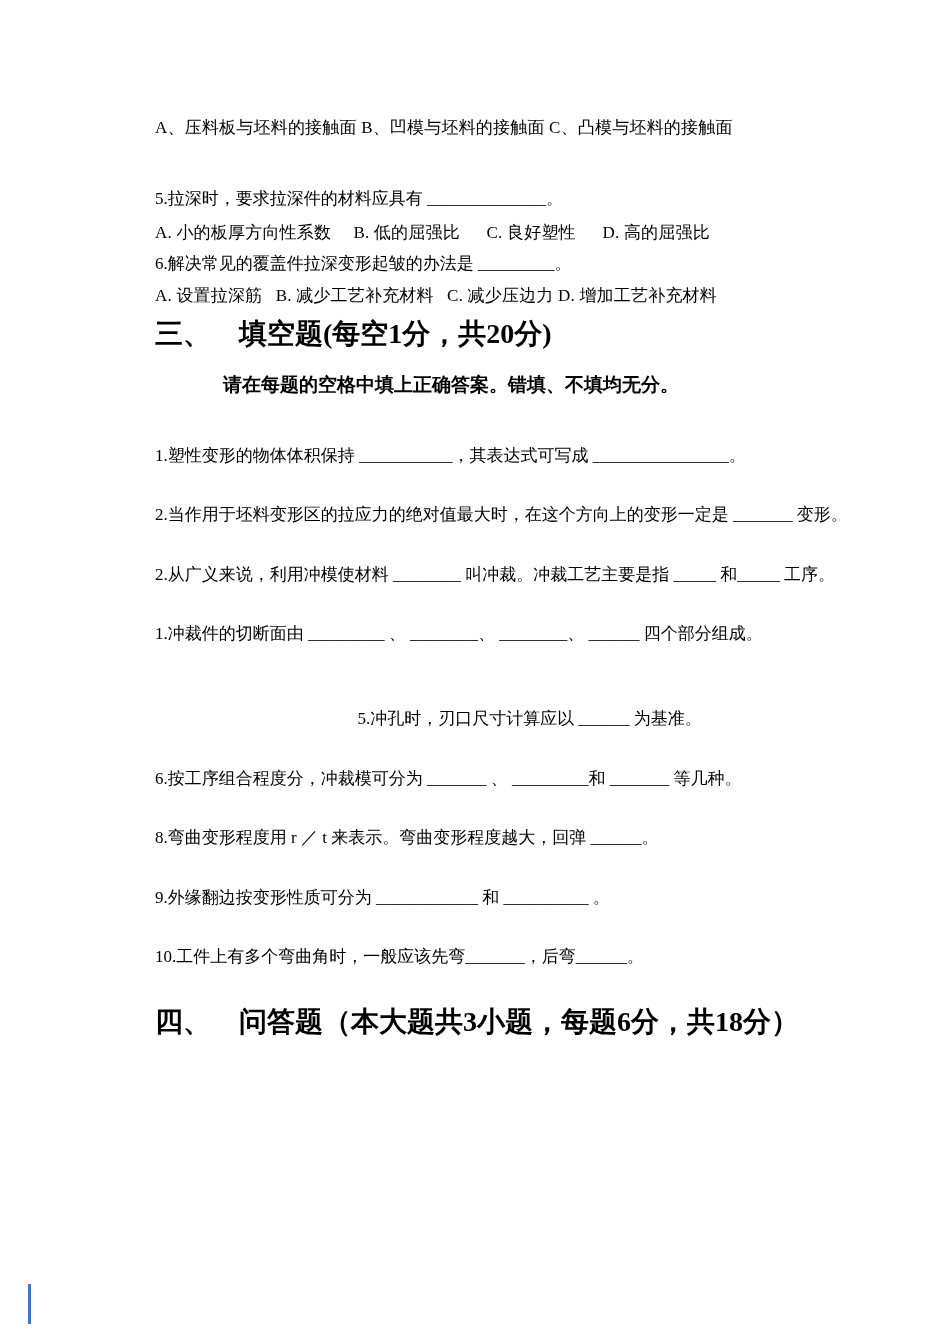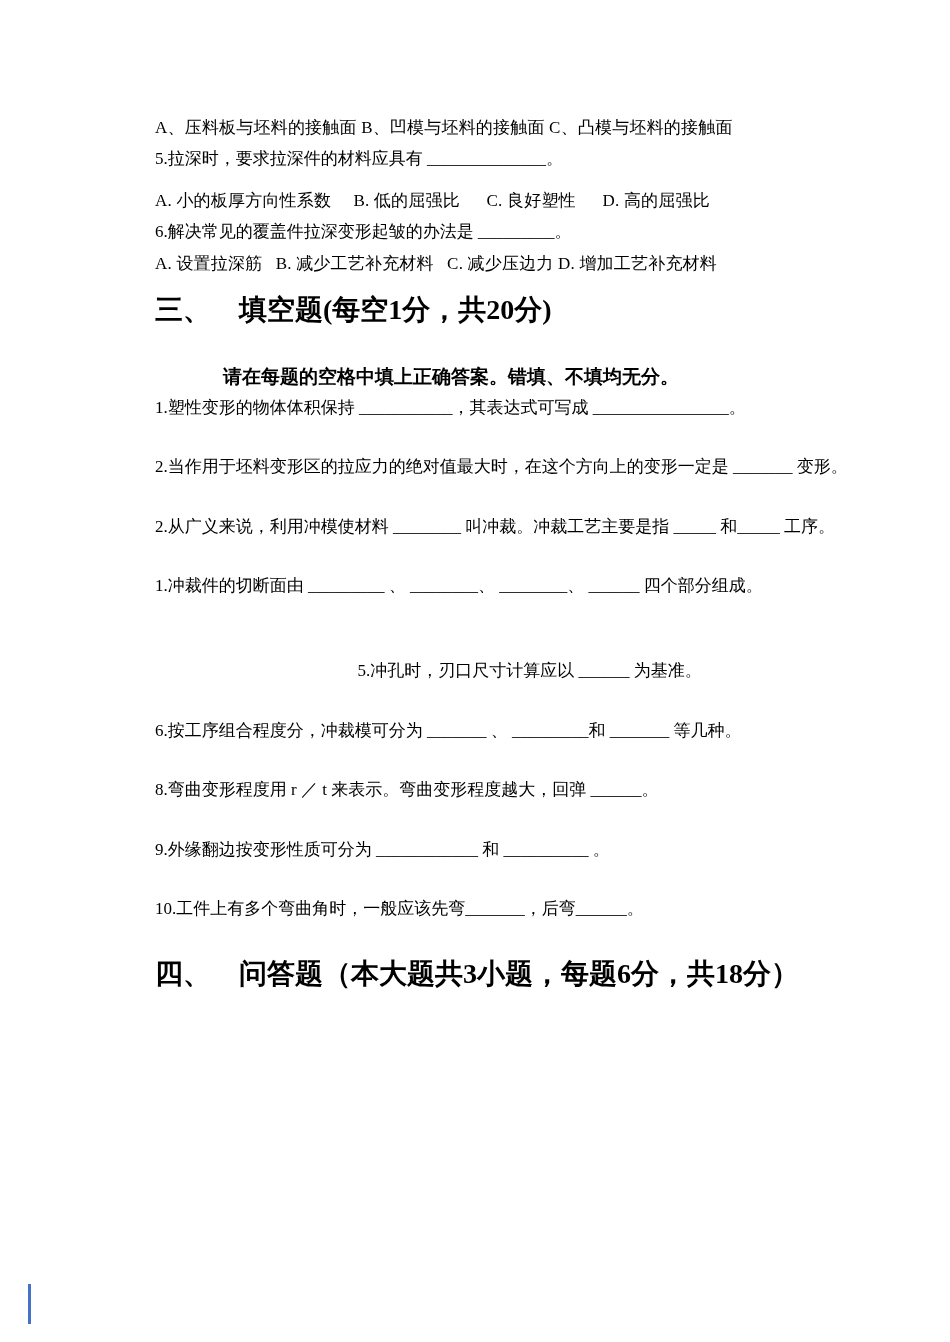--- a/index.html
+++ b/index.html
@@ -16,24 +16,24 @@
     font-family: "Liberation Serif", "DejaVu Serif", serif;
     color: #000000;
     box-sizing: border-box;
     padding: 112px 46px 0 155px;
   }
   .line {
     white-space: pre-wrap;
     font-size: 17px;
     line-height: 1.85;
   }
-  .mt-sm  { margin-top: 10px; }
-  .mt-md  { margin-top: 32px; }
+  .mt-sm  { margin-top: 2px; }
+  .mt-md  { margin-top: 16px; }
   .mt-lg  { margin-top: 28px; }
-  .mt-xl  { }
+  .mt-xl  { margin-top: 40px; }
   .mt-xxl { margin-top: 54px; text-align: center; }
   .heading {
     font-weight: bold;
     font-size: 28px;
     line-height: 1.5;
     white-space: pre-wrap;
   }
   .subheading {
     font-weight: bold;
     font-size: 19px;

